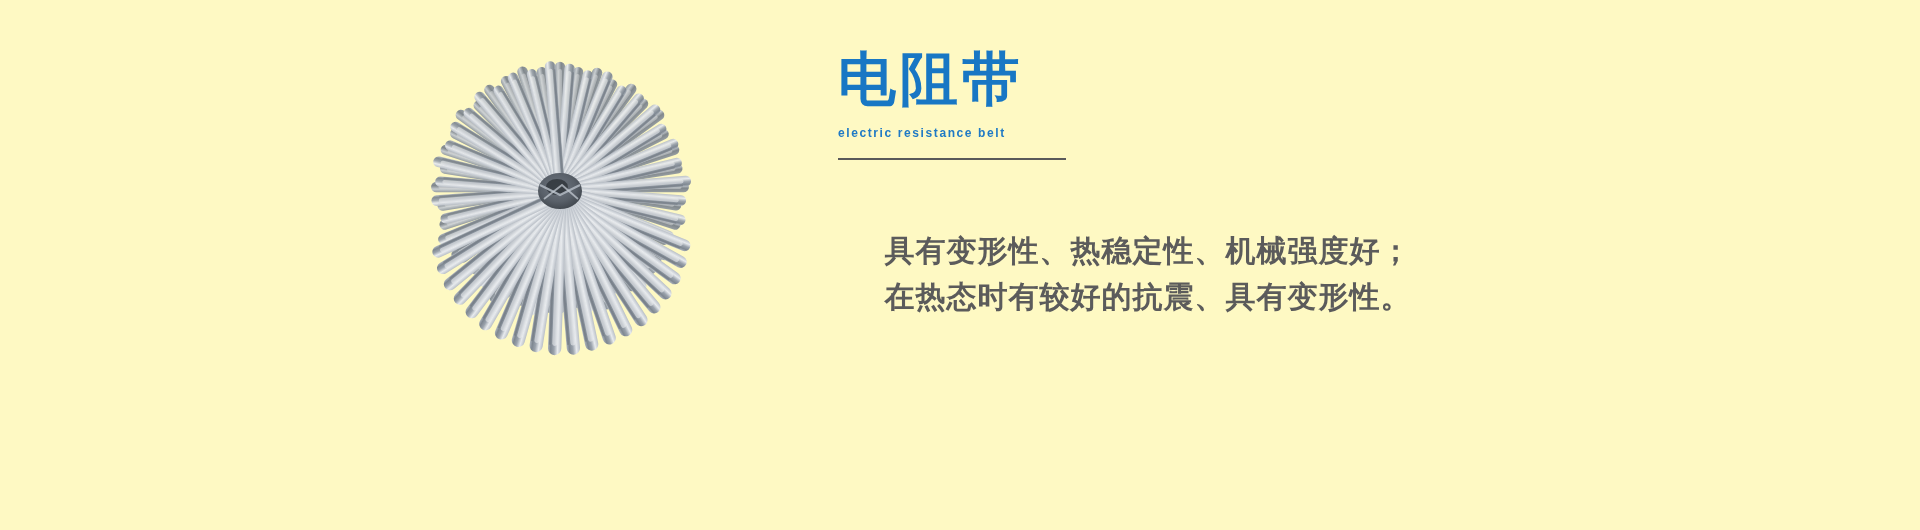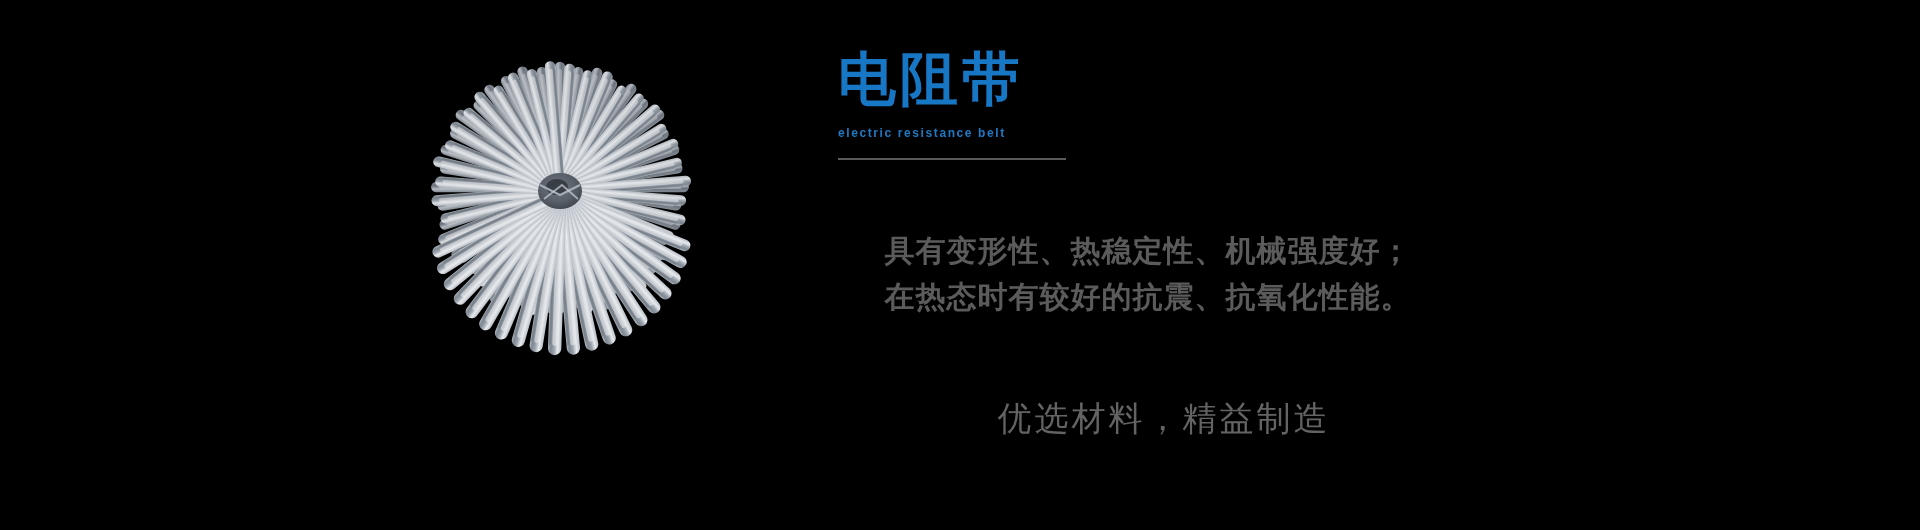--- a/index.html
+++ b/index.html
@@ -11,21 +11,21 @@
     height: 530px;
     background: #f4f4f4;
     font-family: "Liberation Sans", "DejaVu Sans", sans-serif;
     overflow: hidden;
   }
 
   .banner {
     position: relative;
     width: 1920px;
     height: 530px;
-    background: #000000;
+    background: #fef9c3;
   }
 
   
   .product-figure {
     position: absolute;
     left: 360px;
     top: 45px;
     width: 400px;
     height: 385px;
   }
@@ -478,21 +478,20 @@
   <div class="text-col">
 
     <div class="title-block">
       <h1 class="product-title">电阻带</h1>
       <div class="product-subtitle">electric resistance belt</div>
       <div class="title-divider"></div>
     </div>
 
     <div class="description">
       <div class="desc-line">具有变形性、热稳定性、机械强度好；</div>
-      <div class="desc-line">在热态时有较好的抗震、抗氧化性能。</div>
+      <div class="desc-line">在热态时有较好的抗震、具有变形性。</div>
     </div>
 
     <div class="tagline">
-      <div class="tagline-cn">优选材料，精益制造</div>
     </div>
 
   </div>
 </div>
 
 </body></html>

